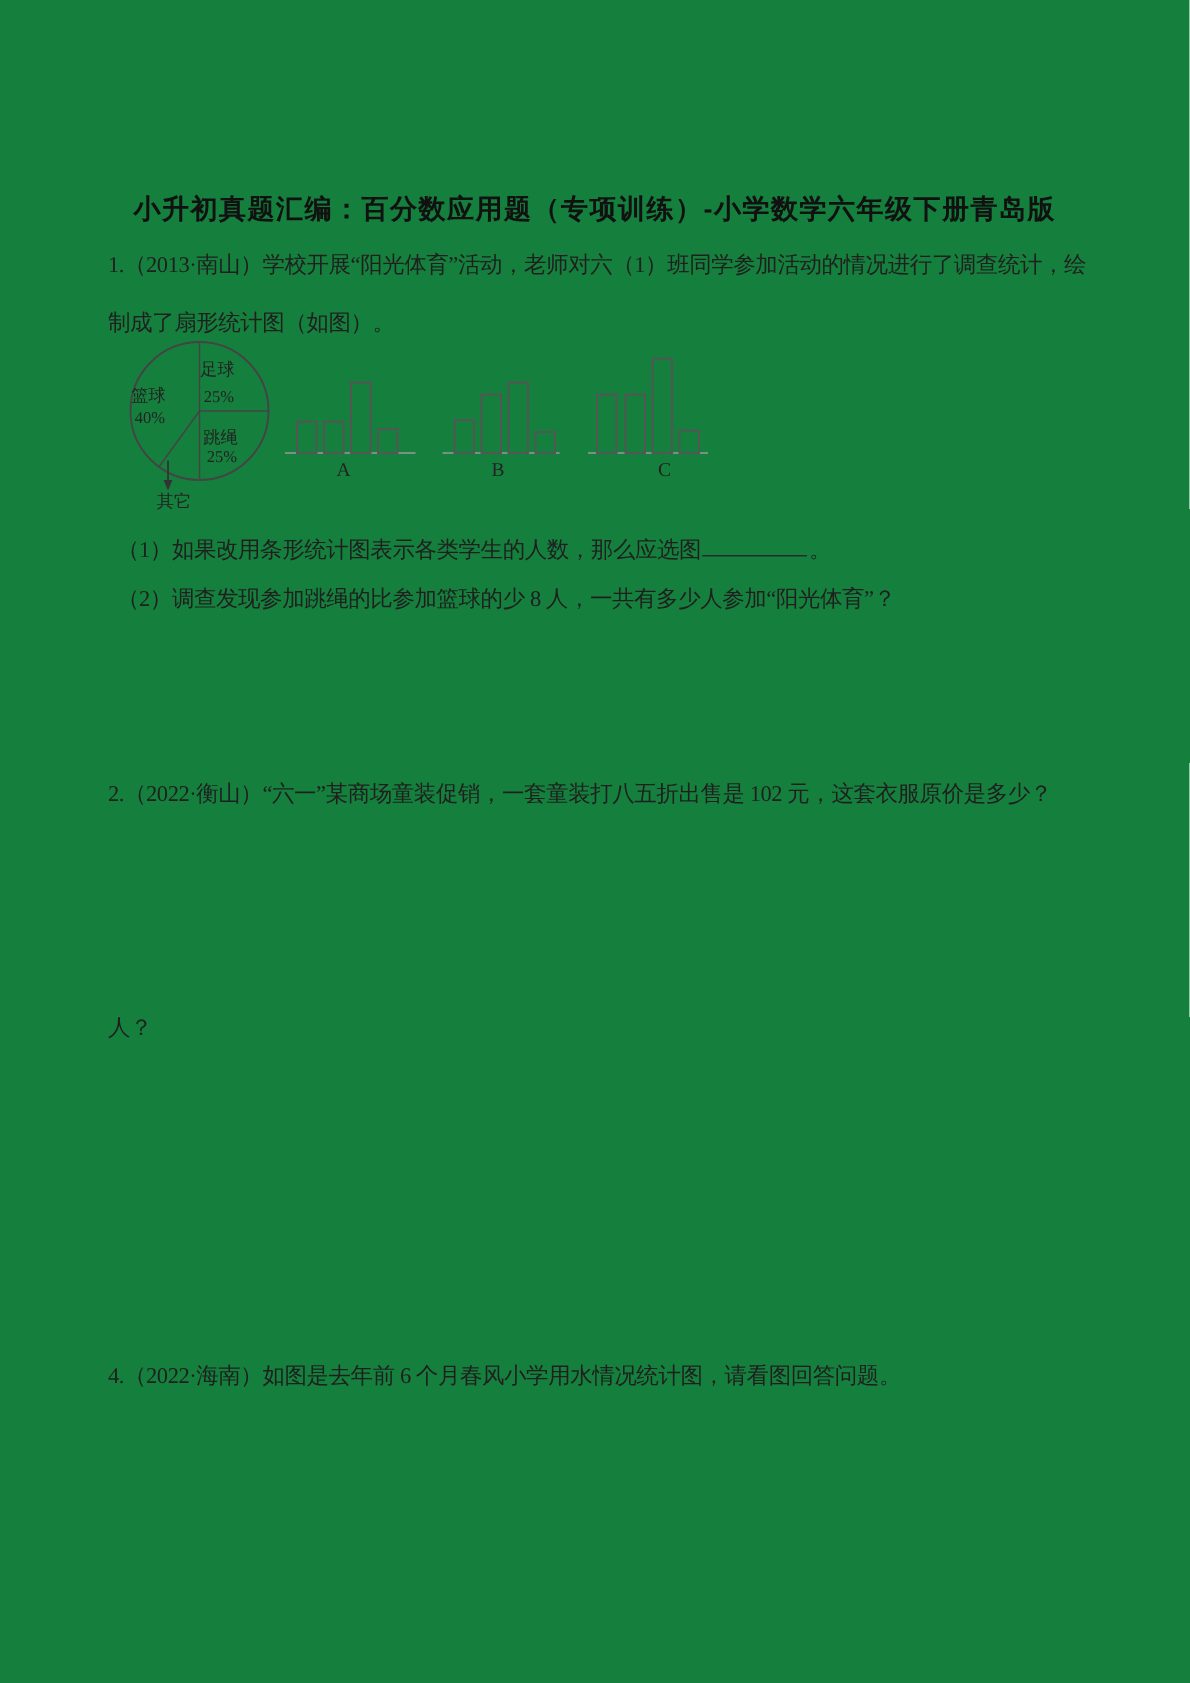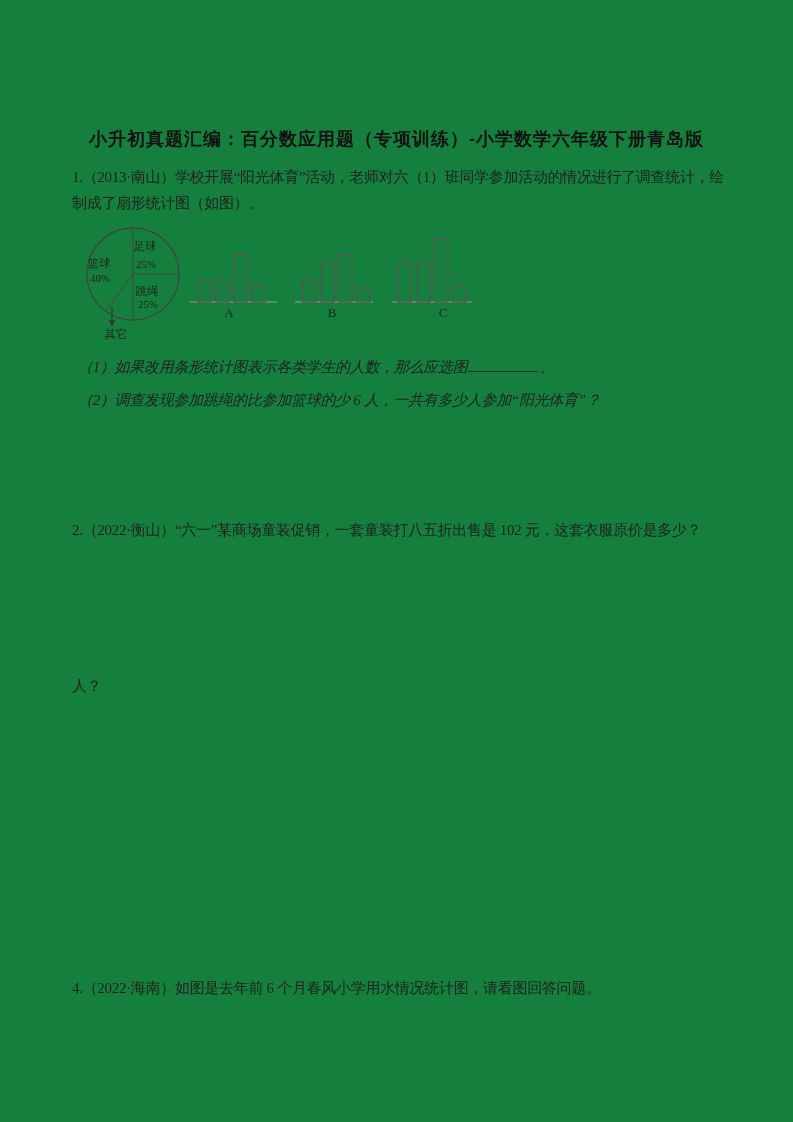--- a/index.html
+++ b/index.html
@@ -10,37 +10,37 @@
   }
   .title {
     position:absolute; top:127px; left:0; right:0; margin:0;
     text-align:center; font-size:18px; font-weight:700; letter-spacing:1px;
     font-family:"Liberation Sans","DejaVu Sans",sans-serif; color:#111;
   }
   .q {
     position:absolute; left:72px; white-space:nowrap;
     font-size:15px; letter-spacing:-0.3px; line-height:20px; color:#1f1f1f;
   }
-  .sub { left:78px;font-style:italic; }
+  .sub { left:78px; }
   .blank {
     display:inline-block; width:70px; height:13px;
     border-bottom:1.2px solid #2a2a2a; margin:0 1px;
   }
   svg { position:absolute; }
   svg text { font-family:"Liberation Serif","DejaVu Serif",serif; fill:#222; }
 </style>
 </head>
 <body>
 
 <div class="page">
 
   <h1 class="title">小升初真题汇编：百分数应用题（专项训练）-小学数学六年级下册青岛版</h1>
 
   <div class="q" style="top:167px">1.（2013·南山）学校开展“阳光体育”活动，老师对六（1）班同学参加活动的情况进行了调查统计，绘</div>
-  <div class="q" style="top:193px">制成了扇形统计图（如图）。</div>
+  <div class="q" style="top:206px">制成了扇形统计图（如图）。</div>
 
   <div>
     <svg id="pie-svg" style="left:80px; top:222px;" width="115" height="130" viewBox="0 0 115 130">
         <circle cx="53" cy="52" r="46" fill="none" stroke="#444444" stroke-width="1.3"></circle>
         <line x1="53" y1="52" x2="53.0" y2="6.0" stroke="#444444" stroke-width="1"></line>
         <line x1="53" y1="52" x2="99.0" y2="52.0" stroke="#444444" stroke-width="1"></line>
         <line x1="53" y1="52" x2="53.0" y2="98.0" stroke="#444444" stroke-width="1"></line>
         <line x1="53" y1="52" x2="26.0" y2="89.2" stroke="#444444" stroke-width="1"></line>
         <text x="65" y="28" font-size="11.5" text-anchor="middle">足球</text>
         <text x="66" y="46" font-size="11" text-anchor="middle">25%</text>
@@ -69,21 +69,21 @@
         <rect x="213" y="35" width="13" height="39" fill="none" stroke="#555555" stroke-width="1.3"></rect>
         <rect x="232" y="35" width="13" height="39" fill="none" stroke="#555555" stroke-width="1.3"></rect>
         <rect x="250" y="11" width="13" height="63" fill="none" stroke="#555555" stroke-width="1.3"></rect>
         <rect x="268" y="59" width="13" height="15" fill="none" stroke="#555555" stroke-width="1.3"></rect>
         <text x="258" y="89" font-size="13" text-anchor="middle" fill="#333">C</text>
       </svg>
   </div>
 
   <div class="q sub" style="top:357px"><span>（1）如果改用条形统计图表示各类学生的人数，那么应选图</span><span class="blank"></span><span>。</span></div>
 
-  <div class="q sub" style="top:390px">（2）调查发现参加跳绳的比参加篮球的少 6 人，一共有多少人参加“阳光体育”？</div>
+  <div class="q sub" style="top:390px">（2）调查发现参加跳绳的比参加篮球的少 8 人，一共有多少人参加“阳光体育”？</div>
 
   <div class="q" style="top:520px">2.（2022·衡山）“六一”某商场童装促销，一套童装打八五折出售是 102 元，这套衣服原价是多少？</div>
 
   <div class="q" style="top:676px">人？</div>
 
-  <div class="q" style="top:978px">4.（2022·海南）如图是去年前 6 个月春风小学用水情况统计图，请看图回答问题。</div>
+  <div class="q" style="top:908px">4.（2022·海南）如图是去年前 6 个月春风小学用水情况统计图，请看图回答问题。</div>
 
 </div>
 
 </body></html>

